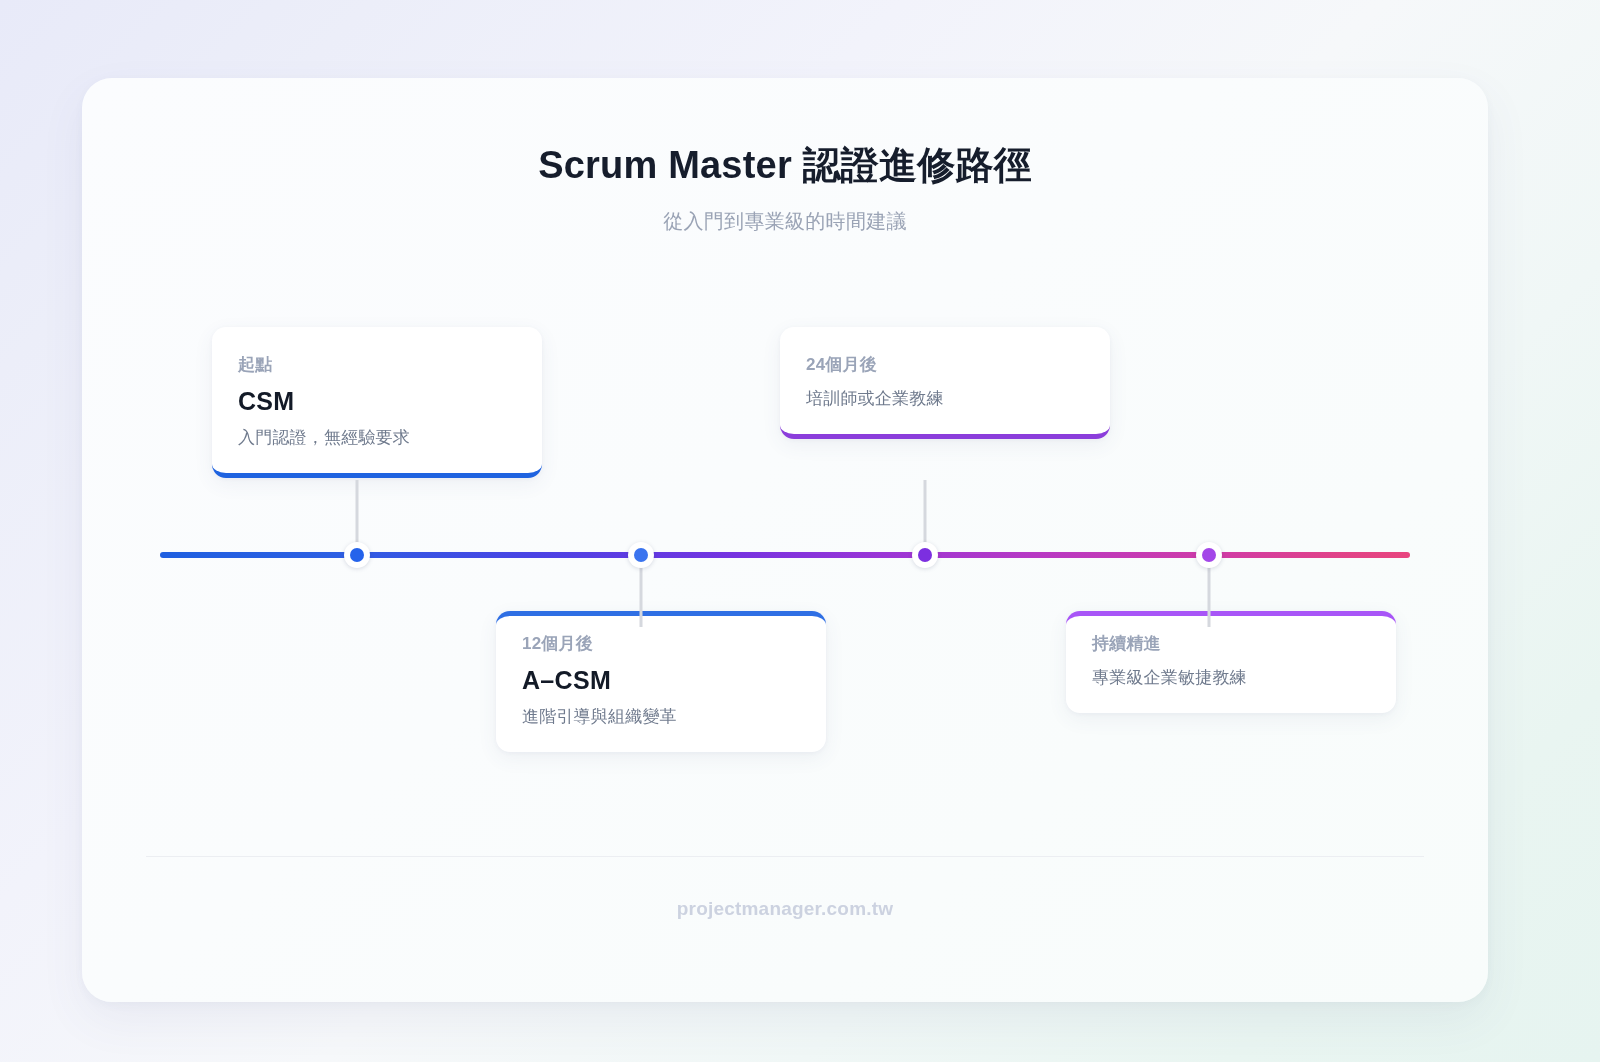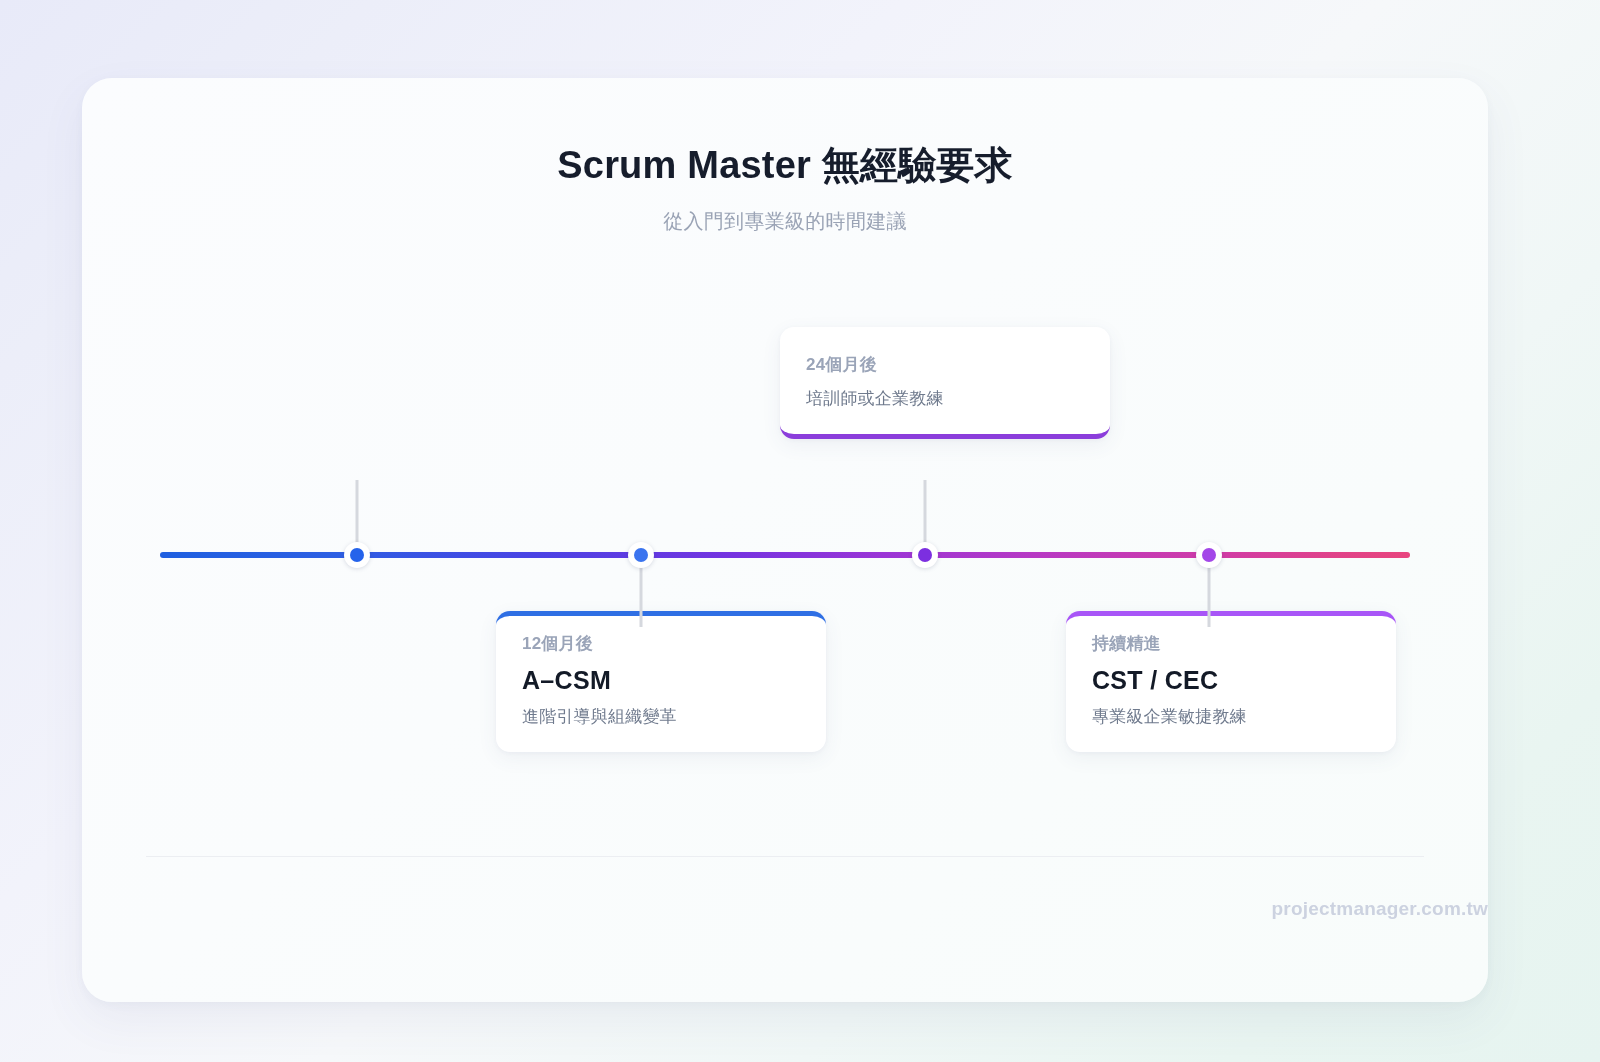--- a/index.html
+++ b/index.html
@@ -163,53 +163,57 @@
     top: 778px;
     width: 1278px;
     height: 1px;
     background: #eceef2;
   }
   .footer {
     position: absolute;
     left: 0;
     top: 820px;
     width: 100%;
-    text-align: right;
+    text-align: center;
     font-size: 19px;
     font-weight: 700;
     color: #ccd2e0;
     letter-spacing: 0.2px;
   }
 </style>
 </head>
 <body>
 
 <div class="stage">
   <div class="panel">
 
     <div class="header">
-      <h1 class="title">Scrum Master 無經驗要求</h1>
+      <h1 class="title">Scrum Master 認證進修路徑</h1>
       <p class="subtitle">從入門到專業級的時間建議</p>
     </div>
 
+    <div class="card accent-bottom" id="card-0" style="left: 130px; top: 249px; --accent: #1f63e0;">
+      <div class="card-eyebrow">起點</div>
+      <div class="card-title">CSM</div>
+      <div class="card-desc">入門認證，無經驗要求</div>
+    </div>
 
     <div class="card accent-bottom" id="card-2" style="left: 698px; top: 249px; --accent: #8b3ddb;">
       <div class="card-eyebrow">24個月後</div>
       <div class="card-desc">培訓師或企業教練</div>
     </div>
 
     <div class="card accent-top" id="card-1" style="left: 414px; top: 533px; --accent: #2f6fe4;">
       <div class="card-eyebrow">12個月後</div>
       <div class="card-title">A–CSM</div>
       <div class="card-desc">進階引導與組織變革</div>
     </div>
 
     <div class="card accent-top" id="card-3" style="left: 984px; top: 533px; --accent: #a855f7;">
       <div class="card-eyebrow">持續精進</div>
-      <div class="card-title">CST / CEC</div>
       <div class="card-desc">專業級企業敏捷教練</div>
     </div>
 
     <div class="timeline">
       <div class="stem up" style="left:197px;"></div>
       <div class="stem down" style="left:481px;"></div>
       <div class="stem up" style="left:765px;"></div>
       <div class="stem down" style="left:1049px;"></div>
 
       <div class="dot" id="dot-0" style="left: 197px; --dot-color: #2563eb;"></div>

